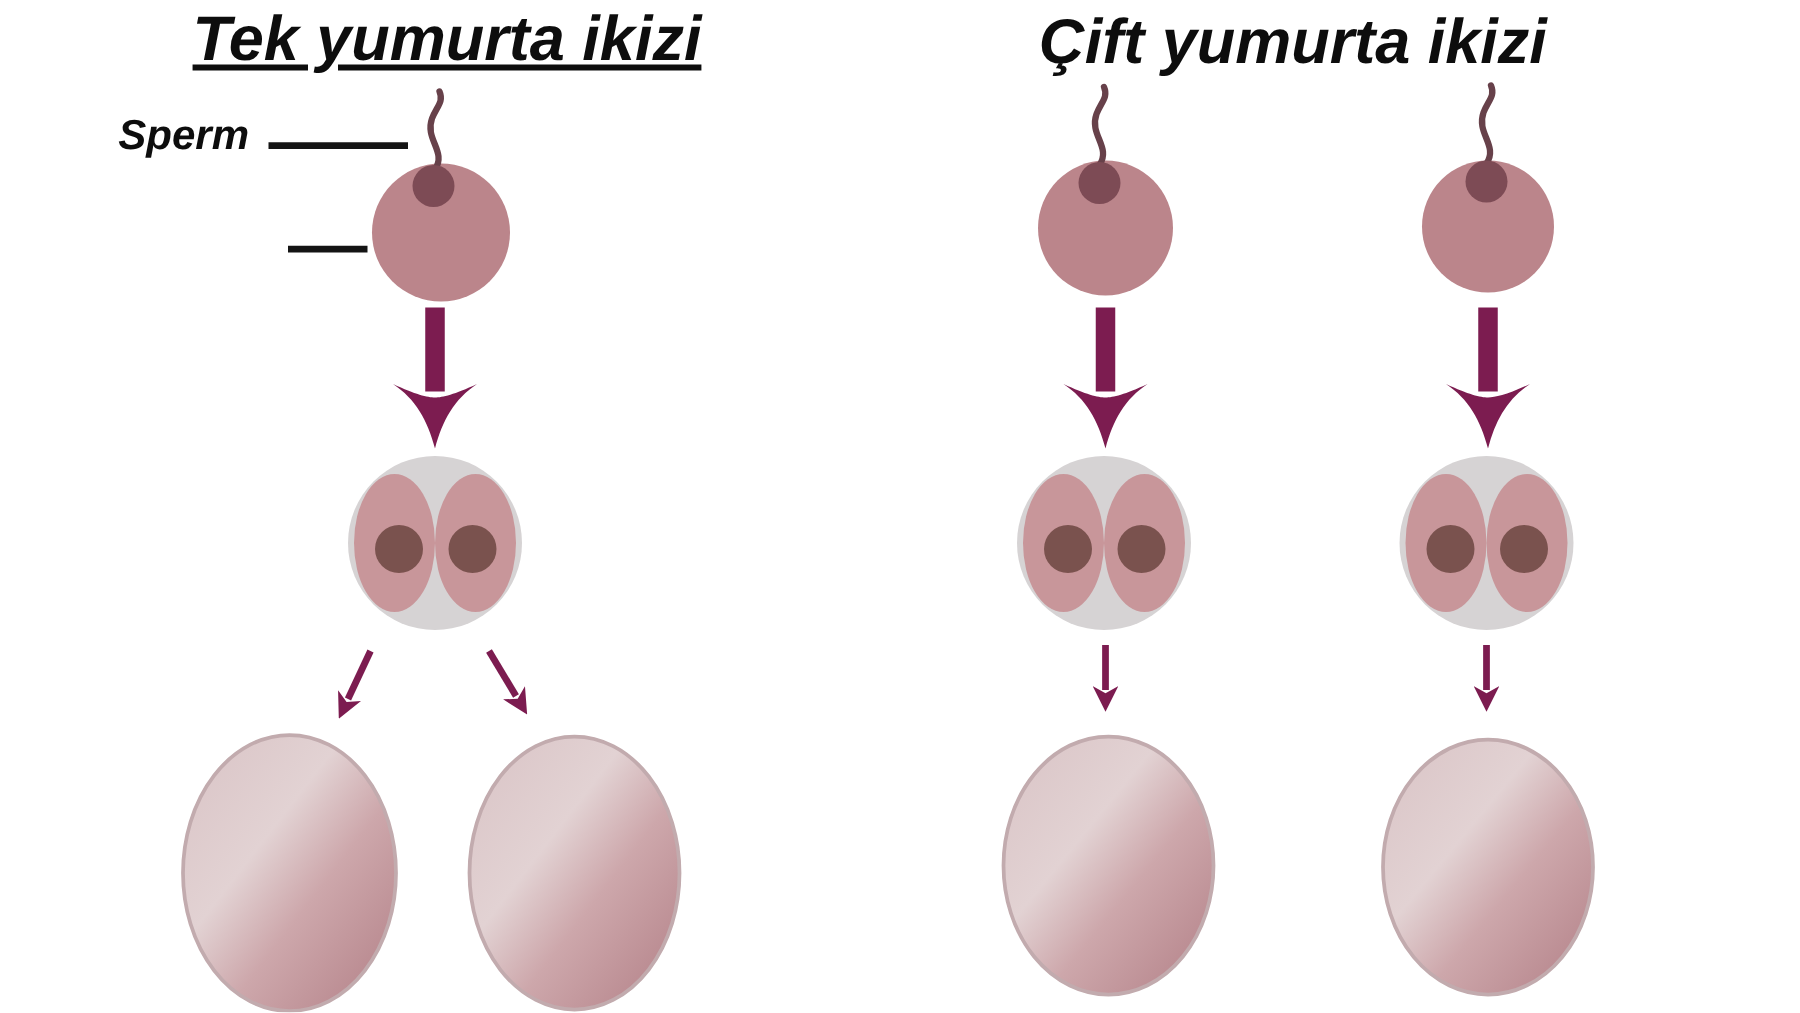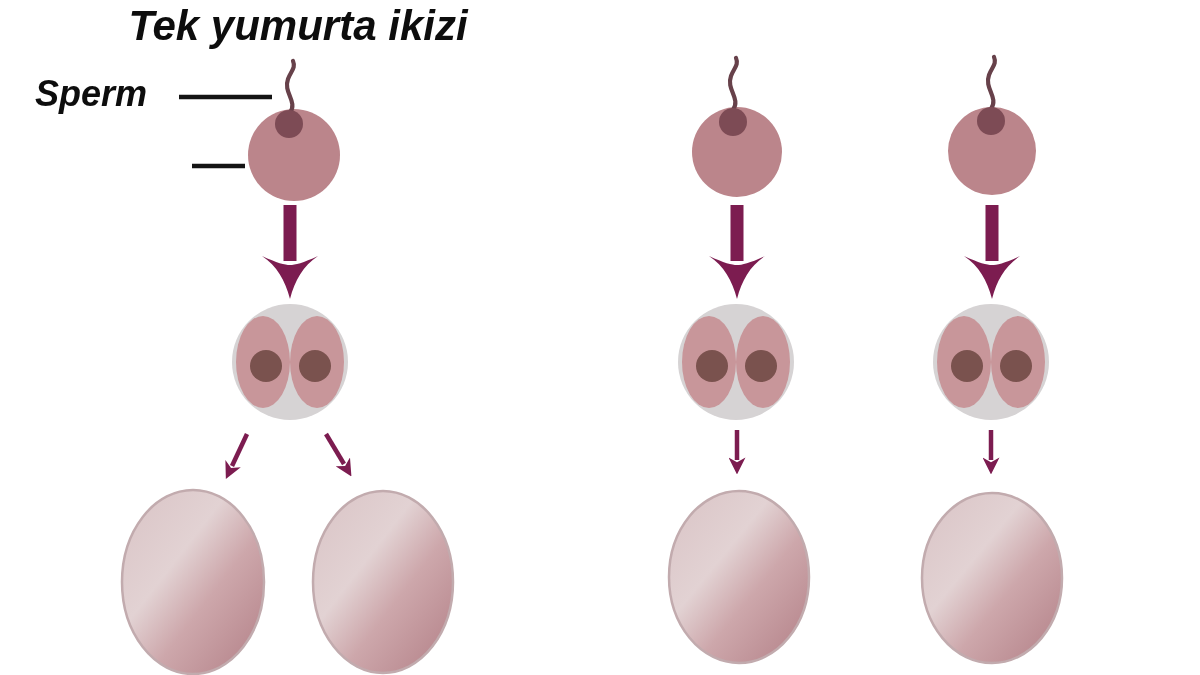--- a/index.html
+++ b/index.html
@@ -6,22 +6,22 @@
   .stage{
     position:relative;width:1200px;height:675px;background:#ffffff;
     font-family:"Liberation Sans",sans-serif;overflow:hidden;
   }
   .stage svg{position:absolute;left:0;top:0;}
   .t{
     position:absolute;font-weight:700;font-style:italic;color:#0d0d0d;
     white-space:nowrap;line-height:1.05;letter-spacing:0px;
   }
   .title{font-size:42px;text-align:center;}
-  .lbl{font-size:36px;text-align:center;}
-  #title-left{left:98px;top:4px;width:400px;}
+  .lbl{font-size:28px;text-align:right;}
+  #title-left{left:98px;top:4px;width:400px;text-decoration:underline;}
   #title-right{left:652px;top:6px;width:420px;}
   #lbl-sperm{left:16px;top:75px;width:150px;}
   #lbl-yumurta{left:0px;top:137px;width:190px;}
 </style>
 </head>
 <body>
 
 <div class="stage">
 
   <svg width="1200" height="675" viewBox="0 0 1200 675">
@@ -106,15 +106,16 @@
       <circle cx="-24" cy="4" r="16" fill="#7a524e"></circle>
       <circle cx="25" cy="4" r="16" fill="#7a524e"></circle>
     </g>
 
     <line x1="991" y1="430" x2="991" y2="460" stroke-width="4.5" marker-end="url(#thinArrowHead)" stroke="#7c1c50"></line>
 
     <ellipse cx="992" cy="578" rx="70" ry="85" fill="url(#fetusGrad)" stroke-width="2.5" stroke="#c2abae"></ellipse>
   </svg>
 
   <div id="title-left" class="t title">Tek yumurta ikizi</div>
+  <div id="title-right" class="t title">Çift yumurta ikizi</div>
   <div id="lbl-sperm" class="t lbl">Sperm</div>
 
 </div>
 
 </body></html>

